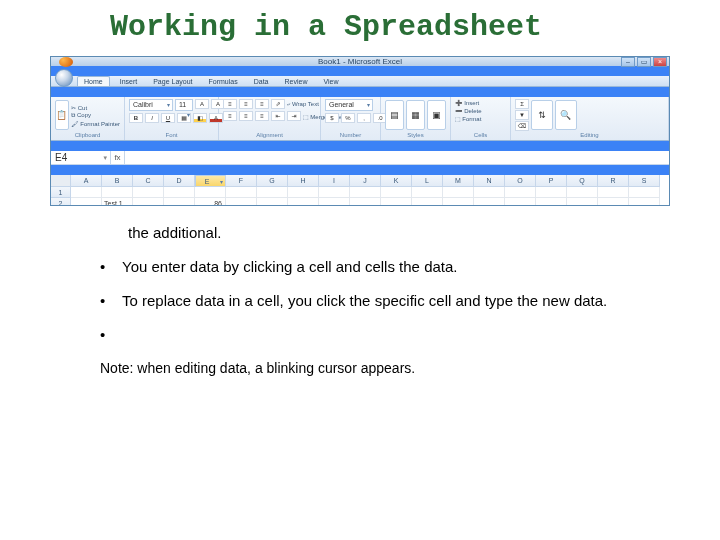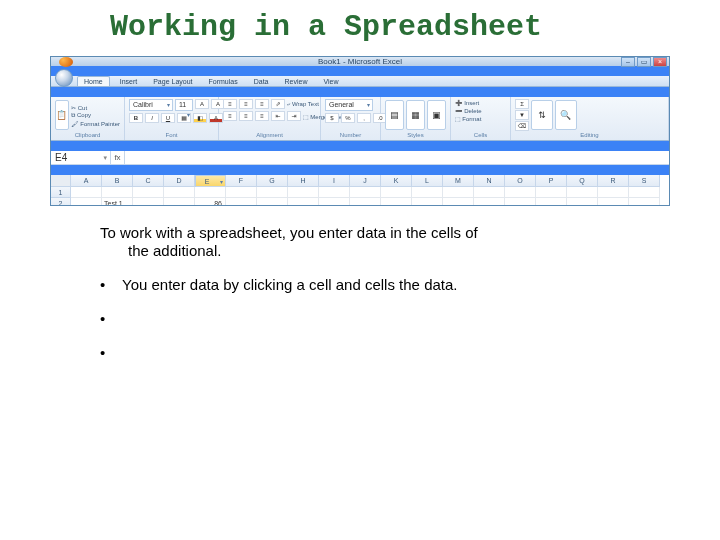--- a/index.html
+++ b/index.html
@@ -429,28 +429,29 @@
           <div class="cell"></div>
           <div class="cell"></div>
         </div>
       </div>
   </div>
 
 </div>
 
 <div class="body">
   <p class="lead">
-    <span>To work with a spreadsheet, you enter data in the cells of</span>
     <span class="hang">the additional.</span>
   </p>
   <ul class="bullets">
     <li>
         <span class="b">•</span>
         <span>You enter data by clicking a cell and cells the data.</span>
       </li>
     <li>
         <span class="b">•</span>
+        <span>To replace data in a cell, you click the specific cell and type the new data.</span>
       </li>
     <li>
         <span class="b">•</span>
       </li>
   </ul>
+  <p class="note">Note: when editing data, a blinking cursor appears.</p>
 </div>
 
 </body></html>

